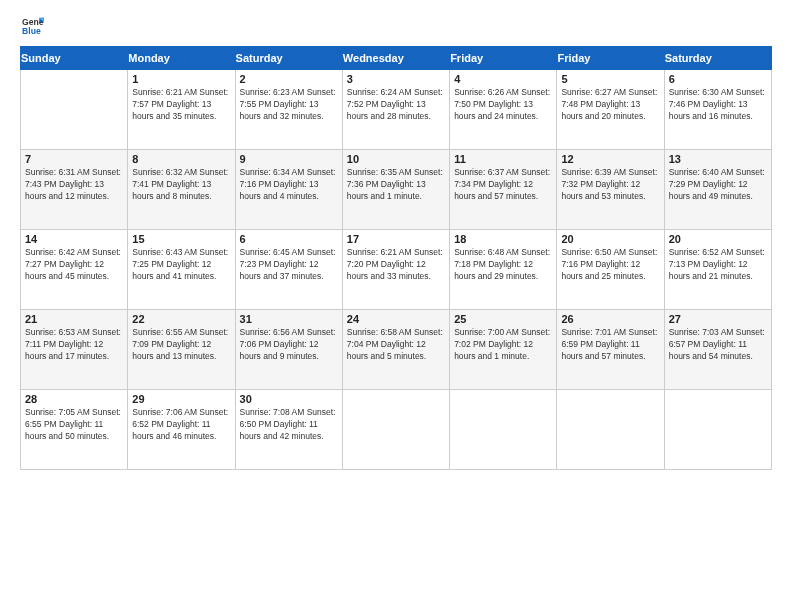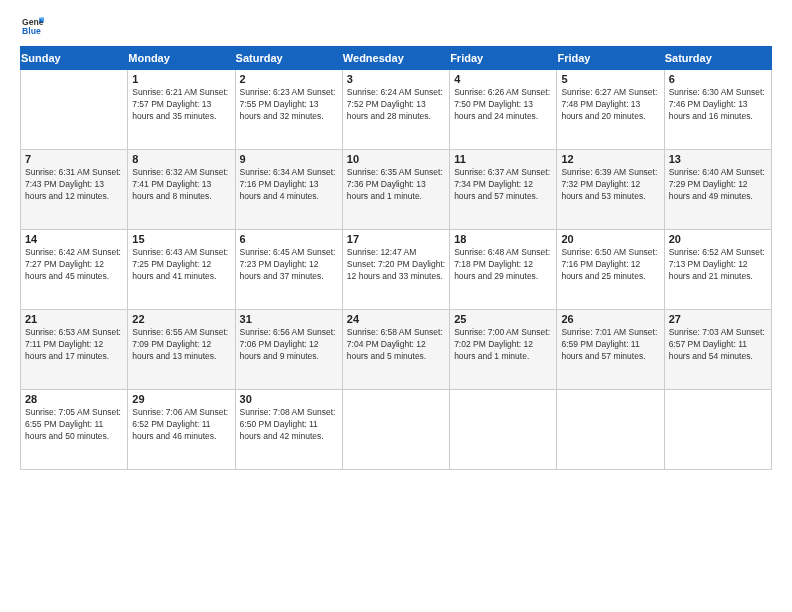--- a/index.html
+++ b/index.html
@@ -231,21 +231,21 @@
           </td>
           <td>
             <span class="day-num">6</span>
             <div class="day-detail">Sunrise: 6:45 AM
 Sunset: 7:23 PM
 Daylight: 12 hours
 and 37 minutes.</div>
           </td>
           <td>
             <span class="day-num">17</span>
-            <div class="day-detail">Sunrise: 12:47 AM
+            <div class="day-detail">Sunrise: 6:21 AM
 Sunset: 7:20 PM
 Daylight: 12 hours
 and 33 minutes.</div>
           </td>
           <td>
             <span class="day-num">18</span>
             <div class="day-detail">Sunrise: 6:48 AM
 Sunset: 7:18 PM
 Daylight: 12 hours
 and 29 minutes.</div>

